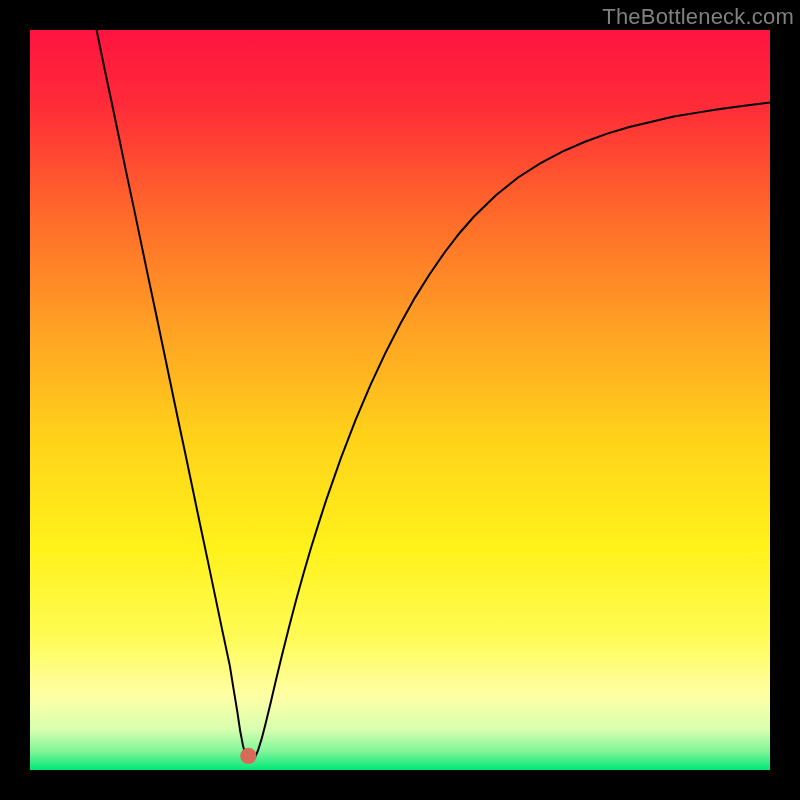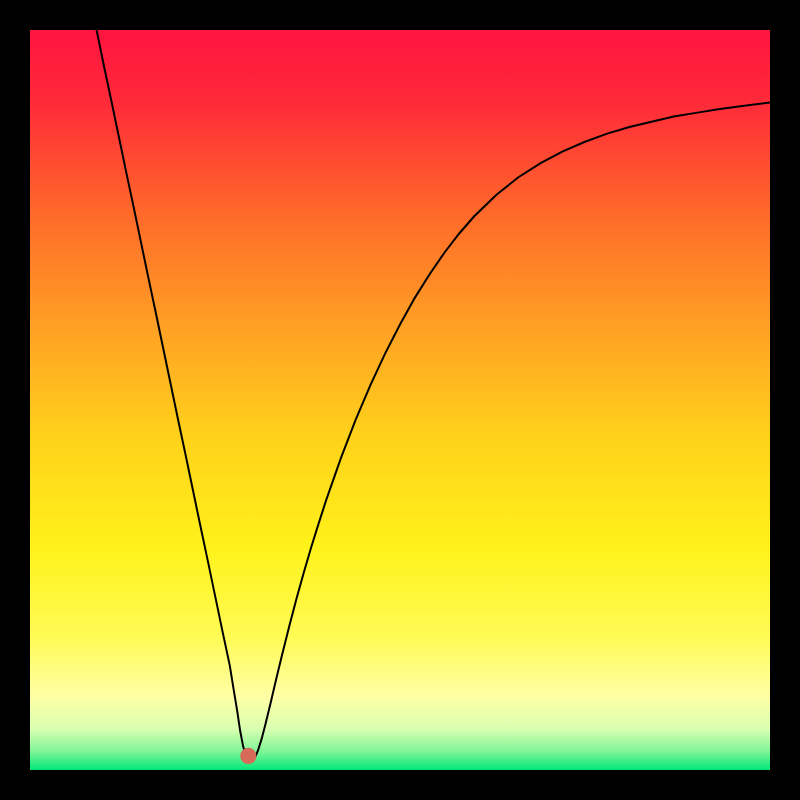--- a/index.html
+++ b/index.html
@@ -32,20 +32,21 @@
     font-size: 22px;
     letter-spacing: 0.2px;
     font-weight: 400;
     user-select: none;
   }
 </style>
 </head>
 <body>
 
 <div class="frame">
+  <div class="watermark">TheBottleneck.com</div>
   <svg class="plot" viewBox="0 0 740 740" preserveAspectRatio="none">
     <defs>
       <linearGradient id="bg-grad" x1="0" y1="0" x2="0" y2="1">
           <stop offset="0.00%" stop-color="#ff1440"></stop>
           <stop offset="10.00%" stop-color="#ff2b38"></stop>
           <stop offset="25.00%" stop-color="#ff6a2a"></stop>
           <stop offset="40.00%" stop-color="#ffa024"></stop>
           <stop offset="55.00%" stop-color="#ffd21a"></stop>
           <stop offset="70.00%" stop-color="#fff21a"></stop>
           <stop offset="82.00%" stop-color="#fffb55"></stop>

